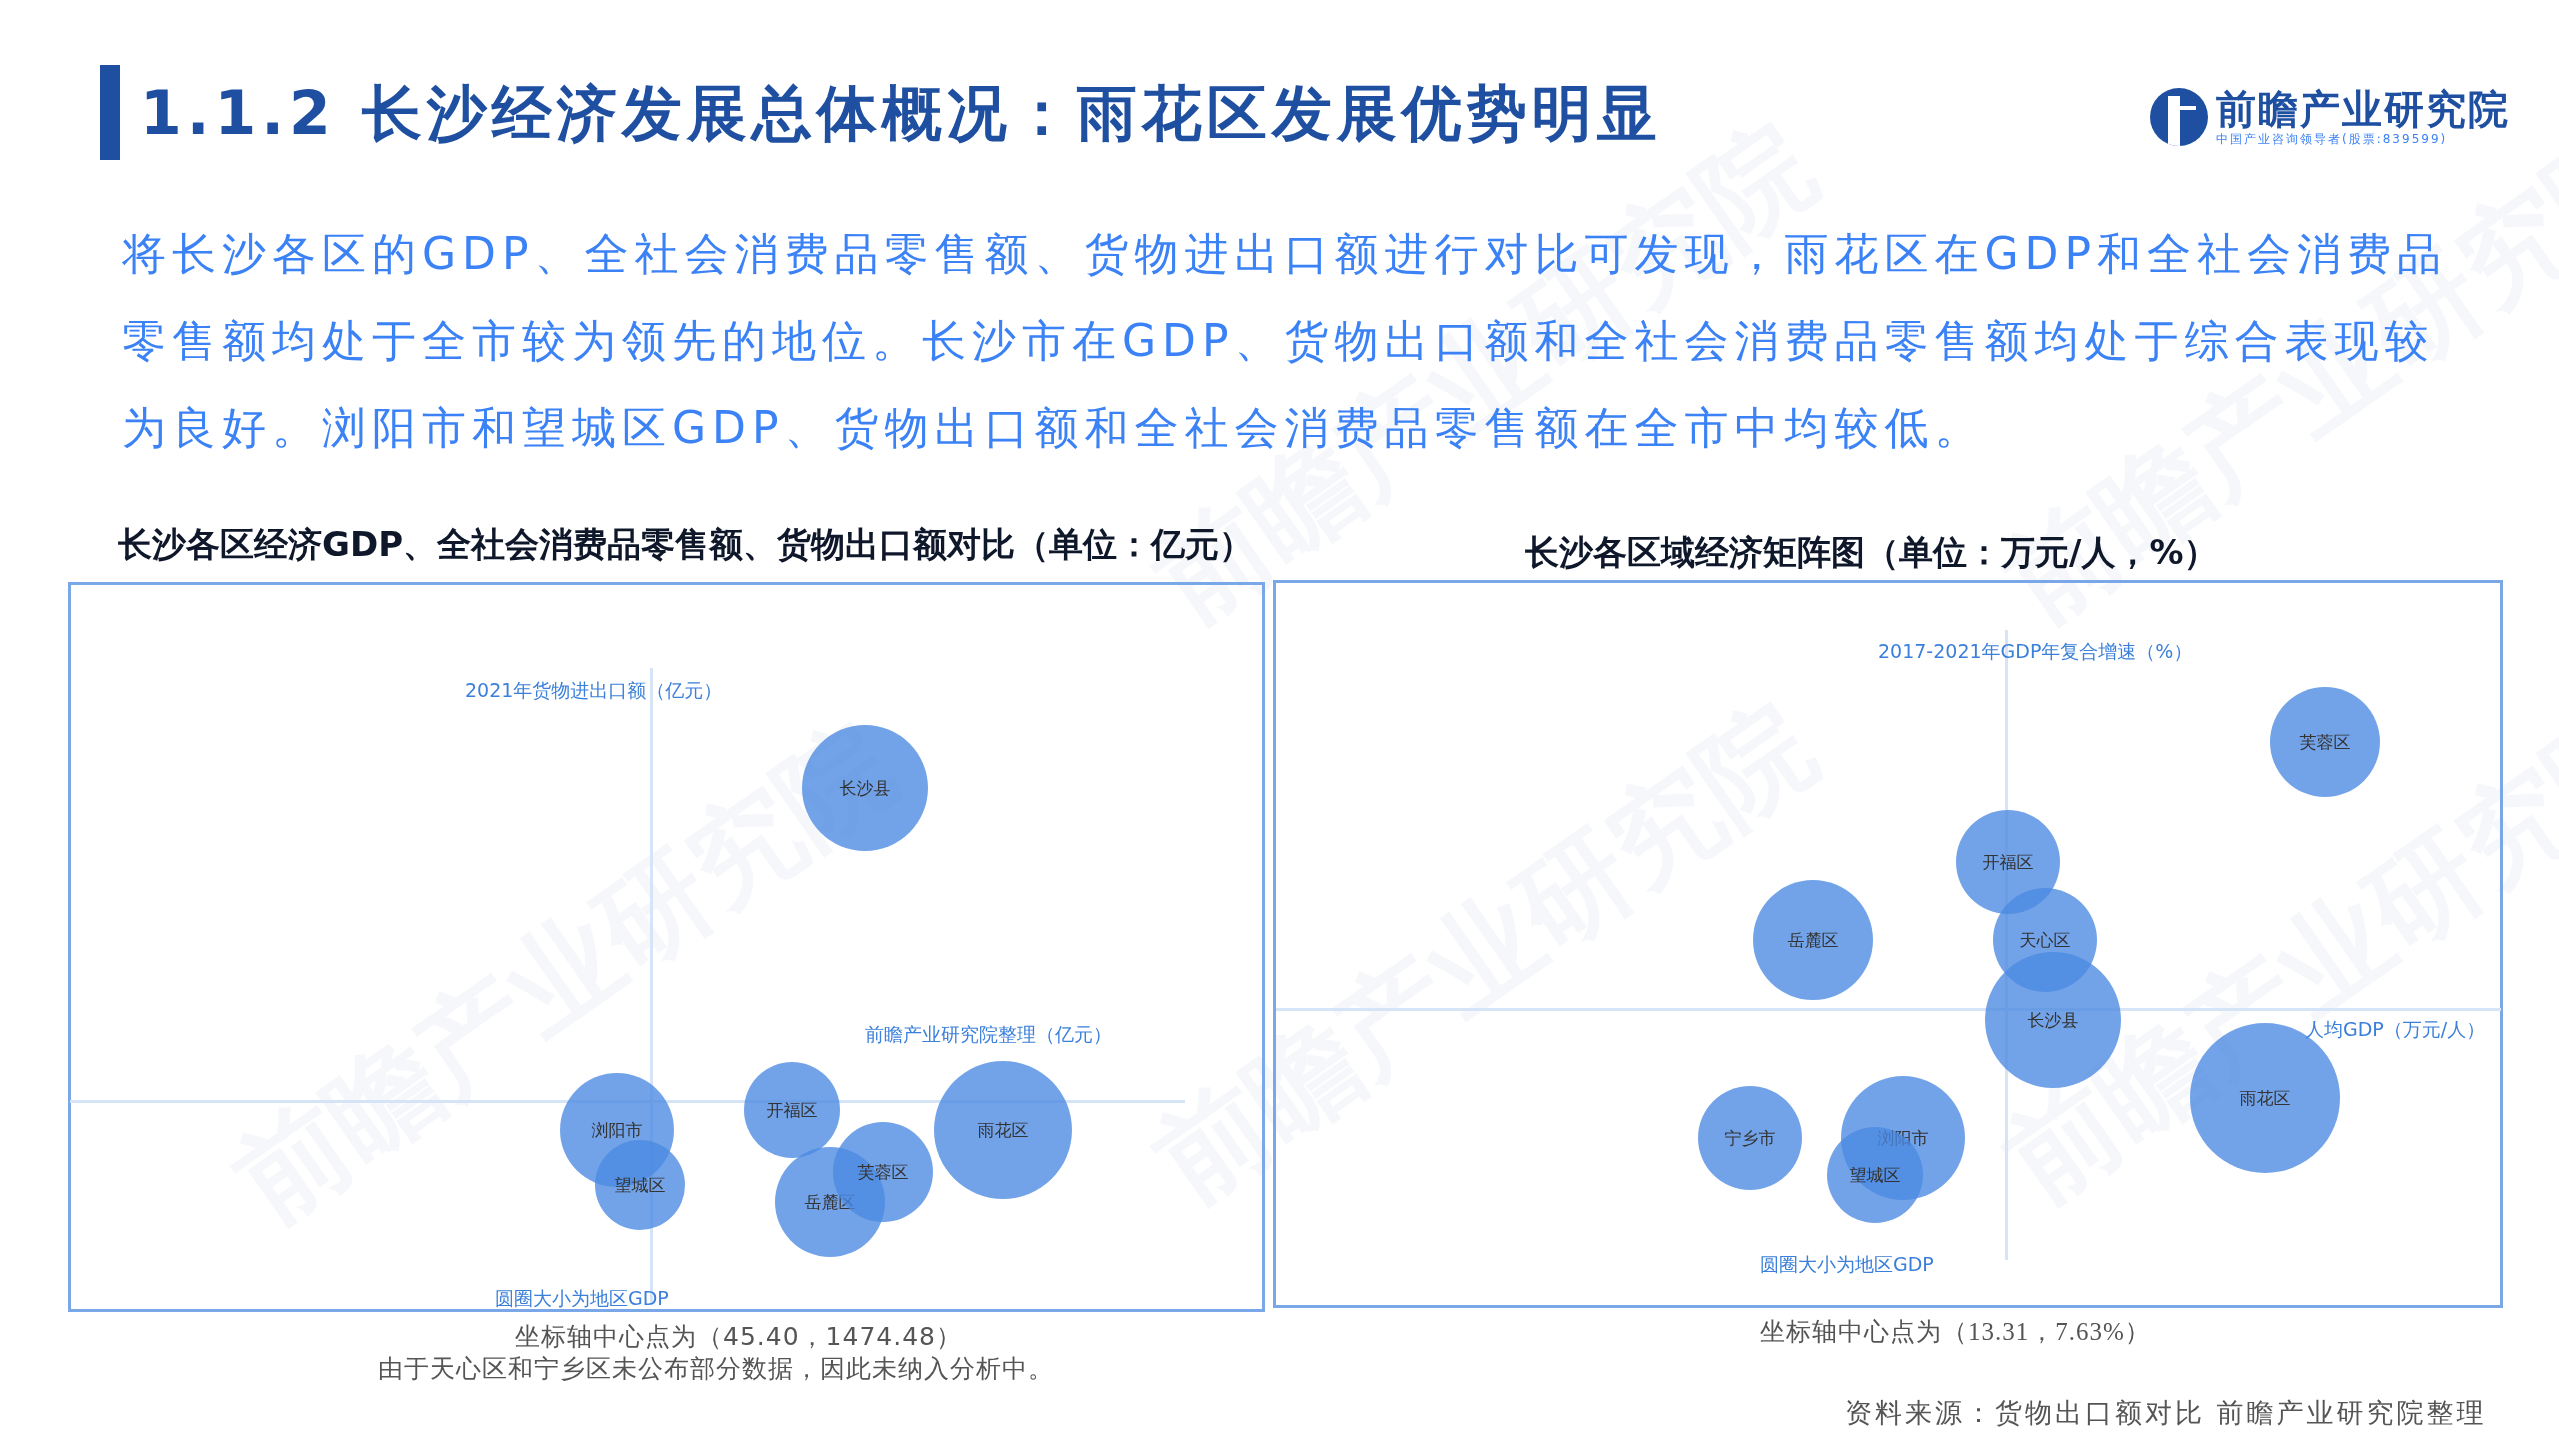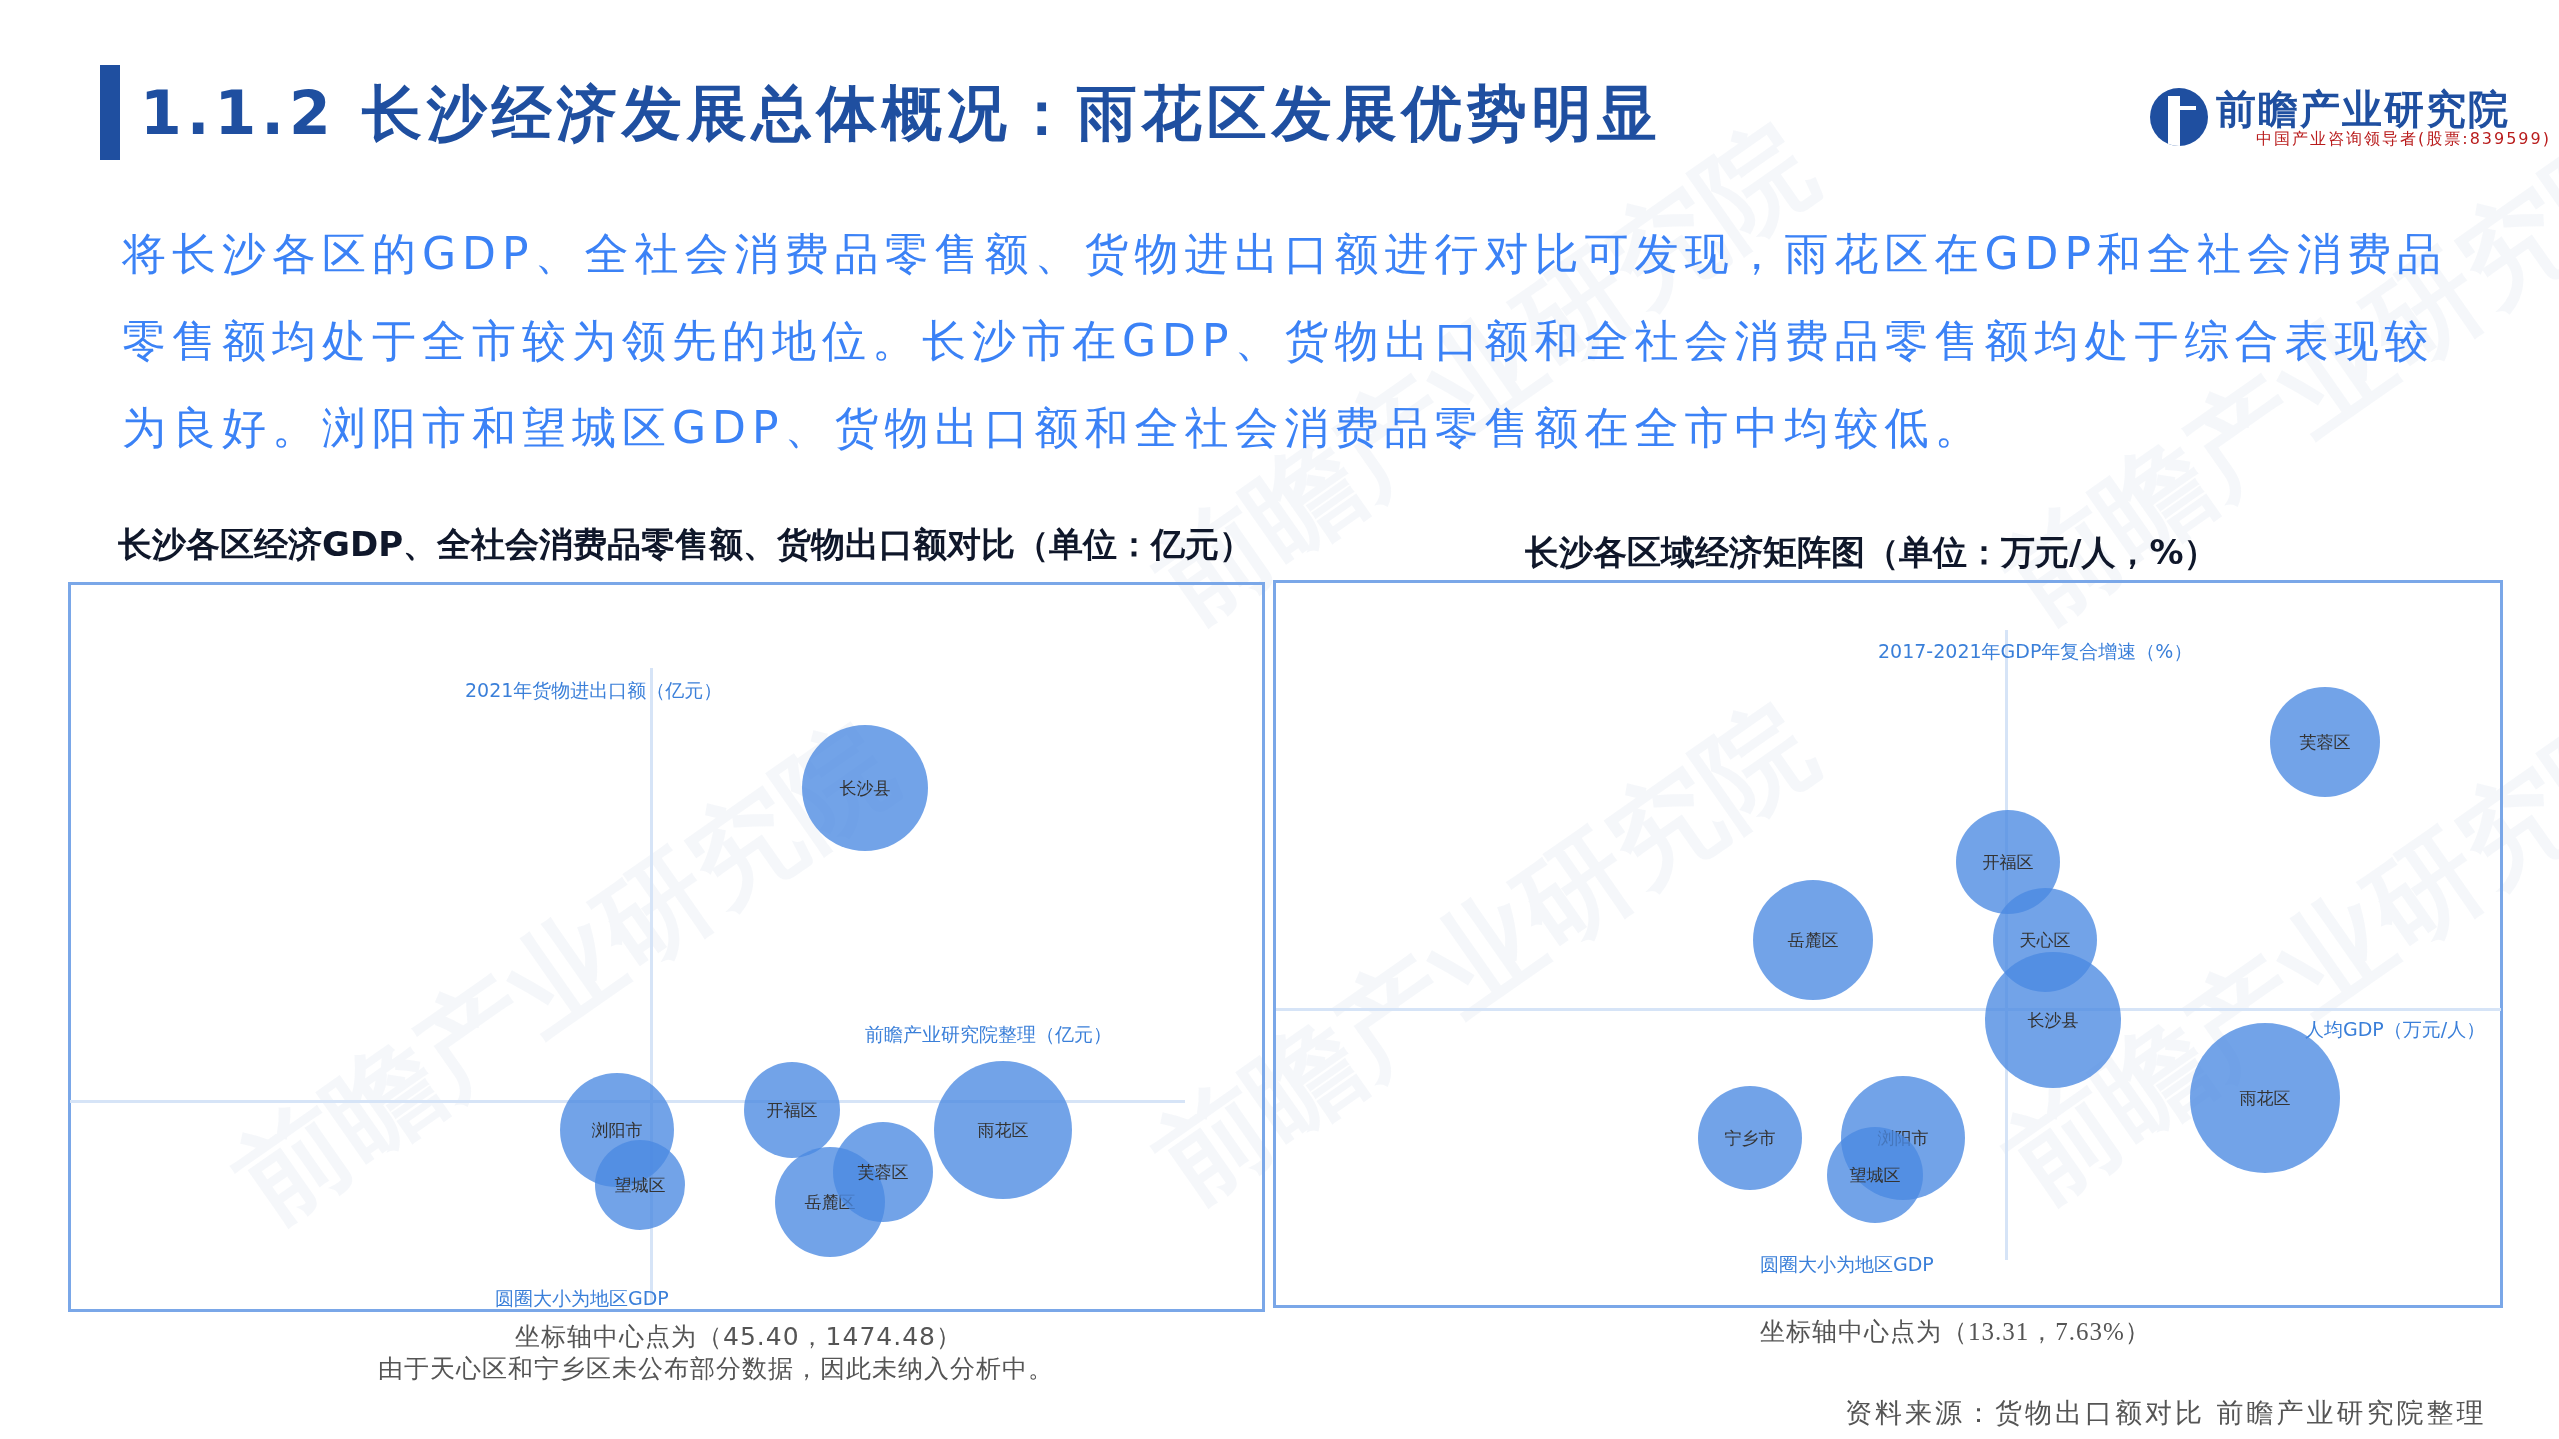--- a/index.html
+++ b/index.html
@@ -13,21 +13,21 @@
   .page-title {
     left: 140px; top: 74px; font-size: 60px; font-weight: bold; color: #1f4fa0;
     letter-spacing: 5px; white-space: nowrap;
   }
   .logo { left: 2150px; top: 82px; height: 70px; display: flex; align-items: center; }
   .logo-mark { width: 58px; height: 58px; border-radius: 50%; background: #1f4fa0; position: relative; overflow: hidden; }
   .logo-mark::before { content: ""; position: absolute; left: 18px; top: 8px; width: 12px; height: 50px; background: #fff; }
   .logo-mark::after { content: ""; position: absolute; left: 30px; top: 18px; width: 16px; height: 4px; background: #fff; }
   .logo-text { margin-left: 8px; display: flex; flex-direction: column; }
   .logo-name { font-size: 40px; color: #1f4fa0; font-weight: bold; letter-spacing: 2px; line-height: 44px; }
-  .logo-sub { font-size: 16px; color: #b91c1c; letter-spacing: 2px; line-height: 16px; margin-left: 40px; }
+  .logo-sub { font-size: 12px; color: #3b82f6; letter-spacing: 2px; line-height: 16px; }
   .para {
     left: 122px; top: 210px; width: 2330px; font-size: 44px; color: #3b82f6; line-height: 87px;
     letter-spacing: 6px;
   }
   .chart-title { font-size: 34px; font-weight: bold; color: #0f172a; white-space: nowrap; }
   .chart-box { border: 3px solid #7aa7e8; box-sizing: border-box; background: transparent; }
   .axis-v { width: 3px; background: #d6e4f7; }
   .axis-h { height: 3px; background: #d6e4f7; }
   .axis-label { font-size: 19px; color: #3a7fd9; white-space: nowrap; }
   .bubble {

